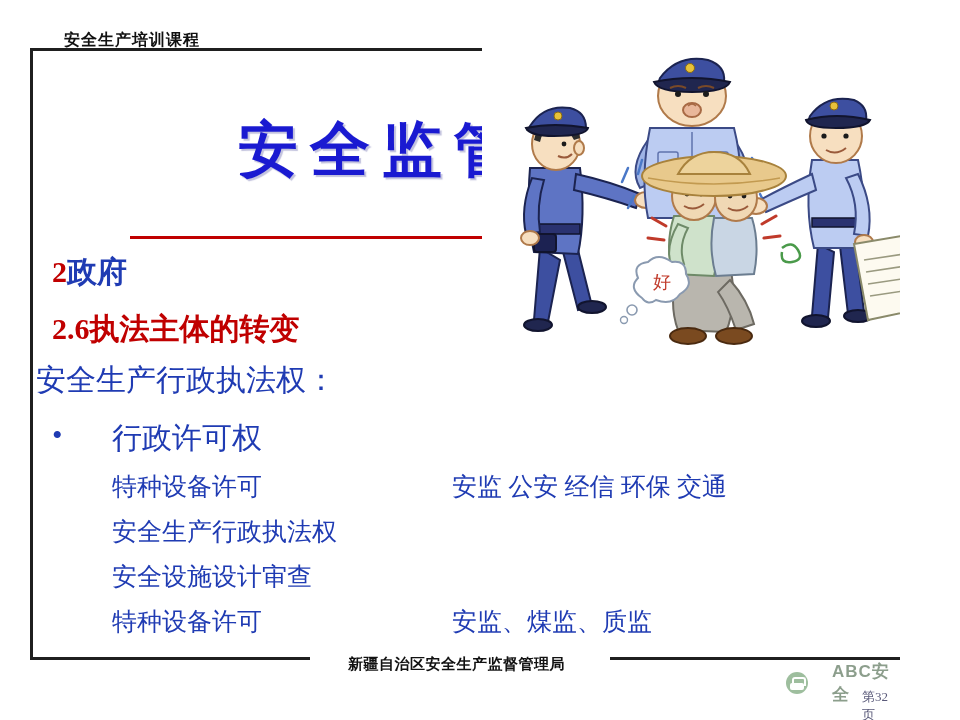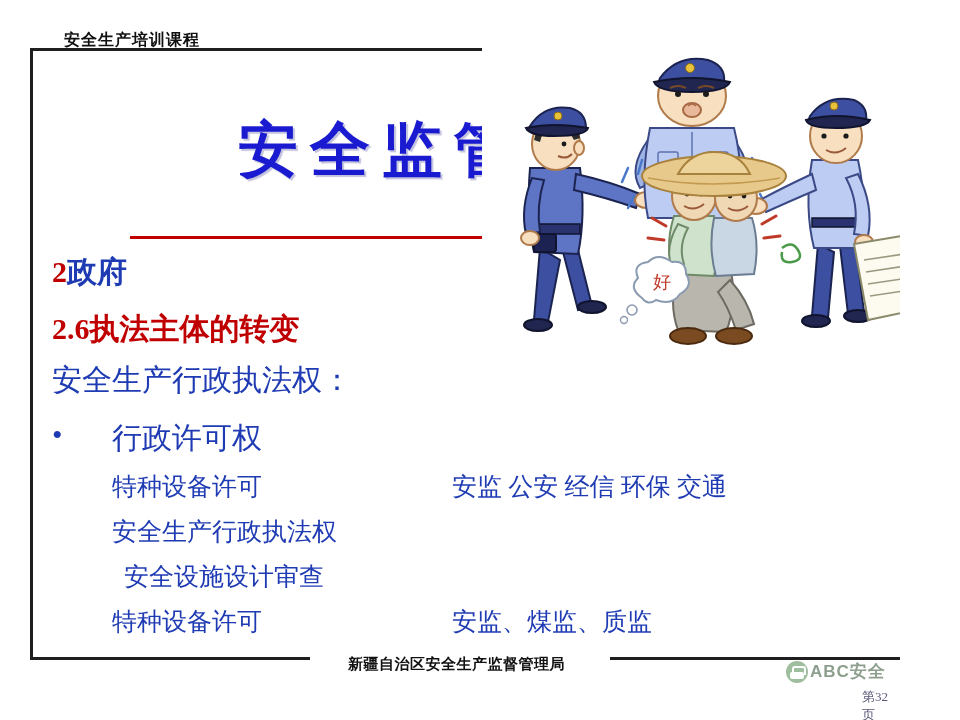--- a/index.html
+++ b/index.html
@@ -160,21 +160,21 @@
     font-family: "Liberation Serif", "DejaVu Serif", serif;
   }
 
   
   .watermark {
     position: absolute;
     left: 786px;
     top: 660px;
     display: flex;
     align-items: center;
-    gap: 2px;
+    gap: 24px;
     opacity: 0.55;
   }
   .wm-circle {
     width: 22px;
     height: 22px;
     border-radius: 50%;
     background: #4f8a4f;
     position: relative;
     flex: none;
   }
@@ -395,31 +395,31 @@
       </g>
     </svg>
   </div>
 
   <div class="line l-head" style="left:52px; top:252px;">
     <span>2</span><span class="blue">政府</span>
   </div>
 
   <div class="line l-head" style="left:52px; top:309px;">2.6执法主体的转变</div>
 
-  <div class="line l-sub" style="left:52px; top:360px;">安全生产行政执法权：</div>
+  <div class="line l-sub" style="left:36px; top:360px;">安全生产行政执法权：</div>
 
   <div class="bullet-dot" style="left:52px; top:418px;">•</div>
   <div class="line l-bullet" style="left:112px; top:418px;">行政许可权</div>
 
   <div class="line l-item" style="left:112px; top:470px;">特种设备许可</div>
   <div class="col-right" style="left:452px; top:470px;">安监  公安  经信  环保  交通</div>
 
   <div class="line l-item" style="left:112px; top:515px;">安全生产行政执法权</div>
 
-  <div class="line l-item" style="left:112px; top:560px;margin-left:12px;">安全设施设计审查</div>
+  <div class="line l-item" style="left:112px; top:560px;">安全设施设计审查</div>
 
   <div class="line l-item" style="left:112px; top:605px;">特种设备许可</div>
   <div class="col-right" style="left:452px; top:605px;">安监、煤监、质监</div>
 
   <div class="footer-org">新疆自治区安全生产监督管理局</div>
   <div class="page-number">第32页</div>
 
   <div class="watermark">
     <div class="wm-circle"></div>
     <div class="wm-text">ABC安全</div>

